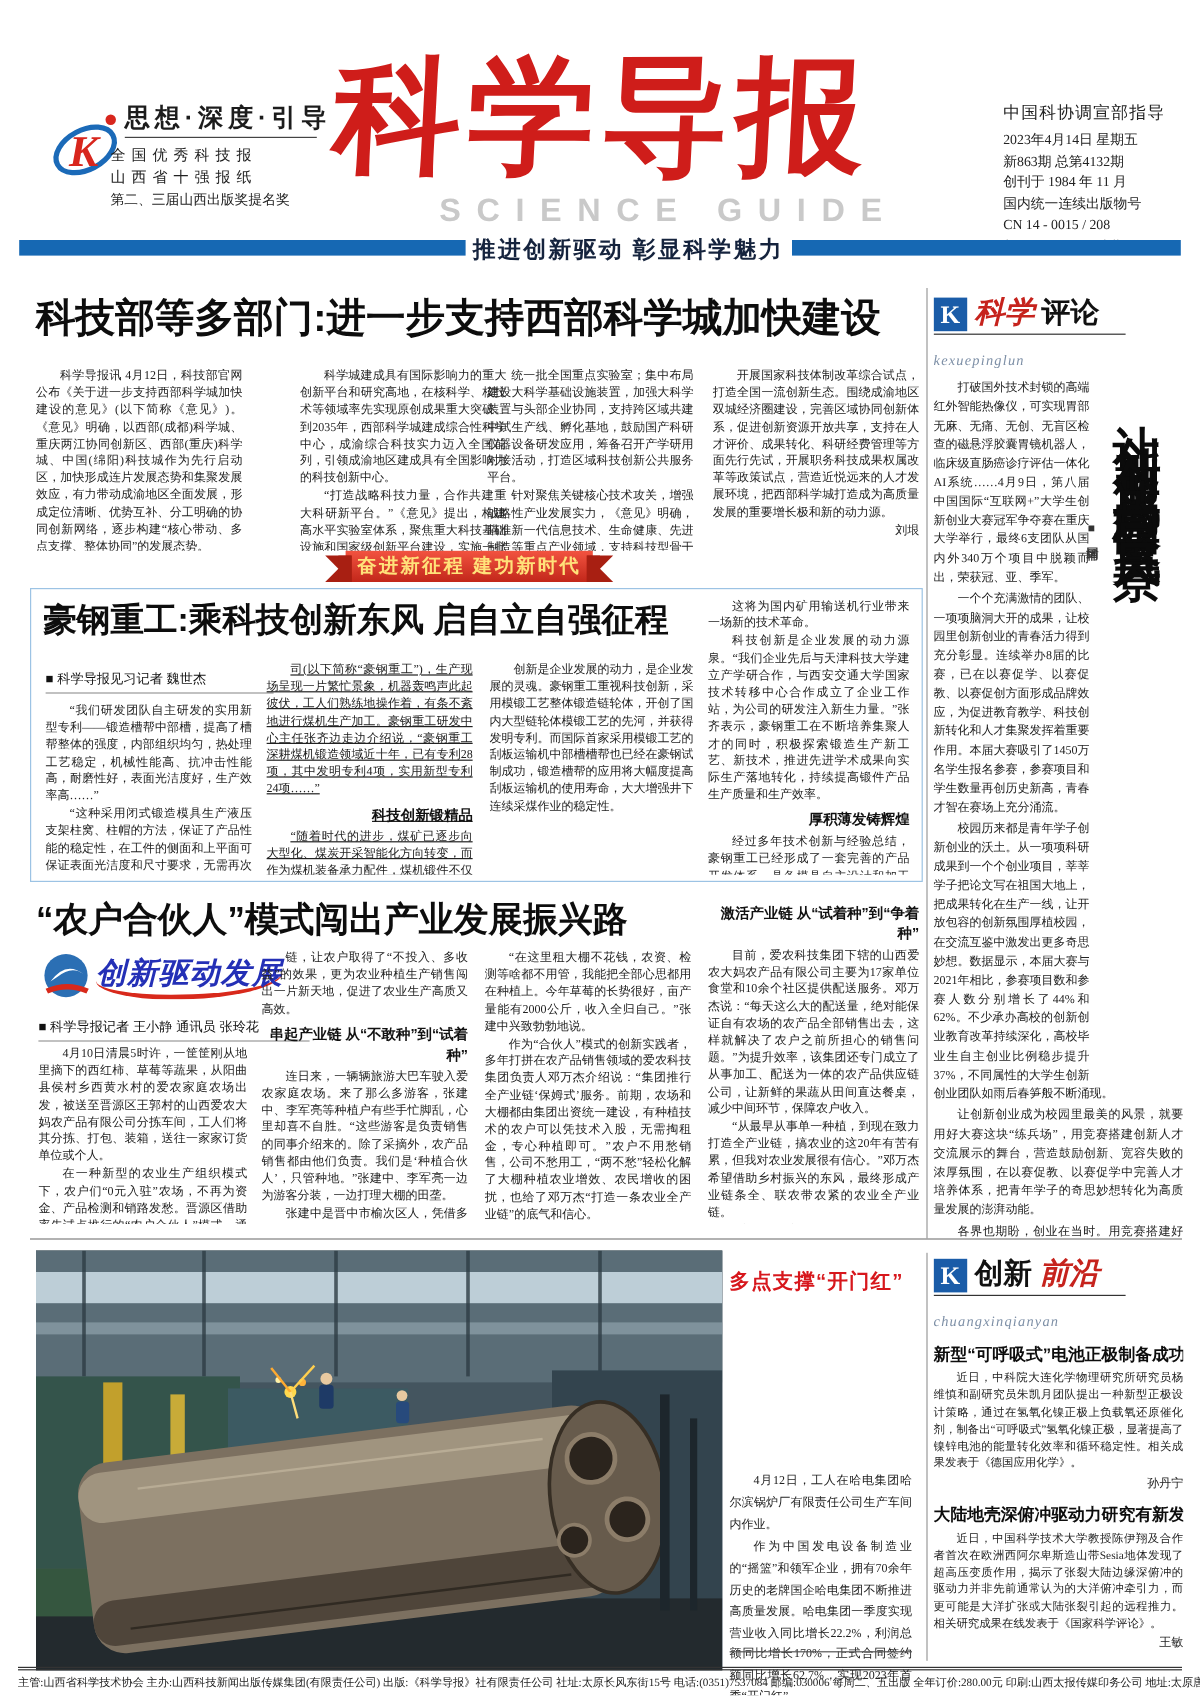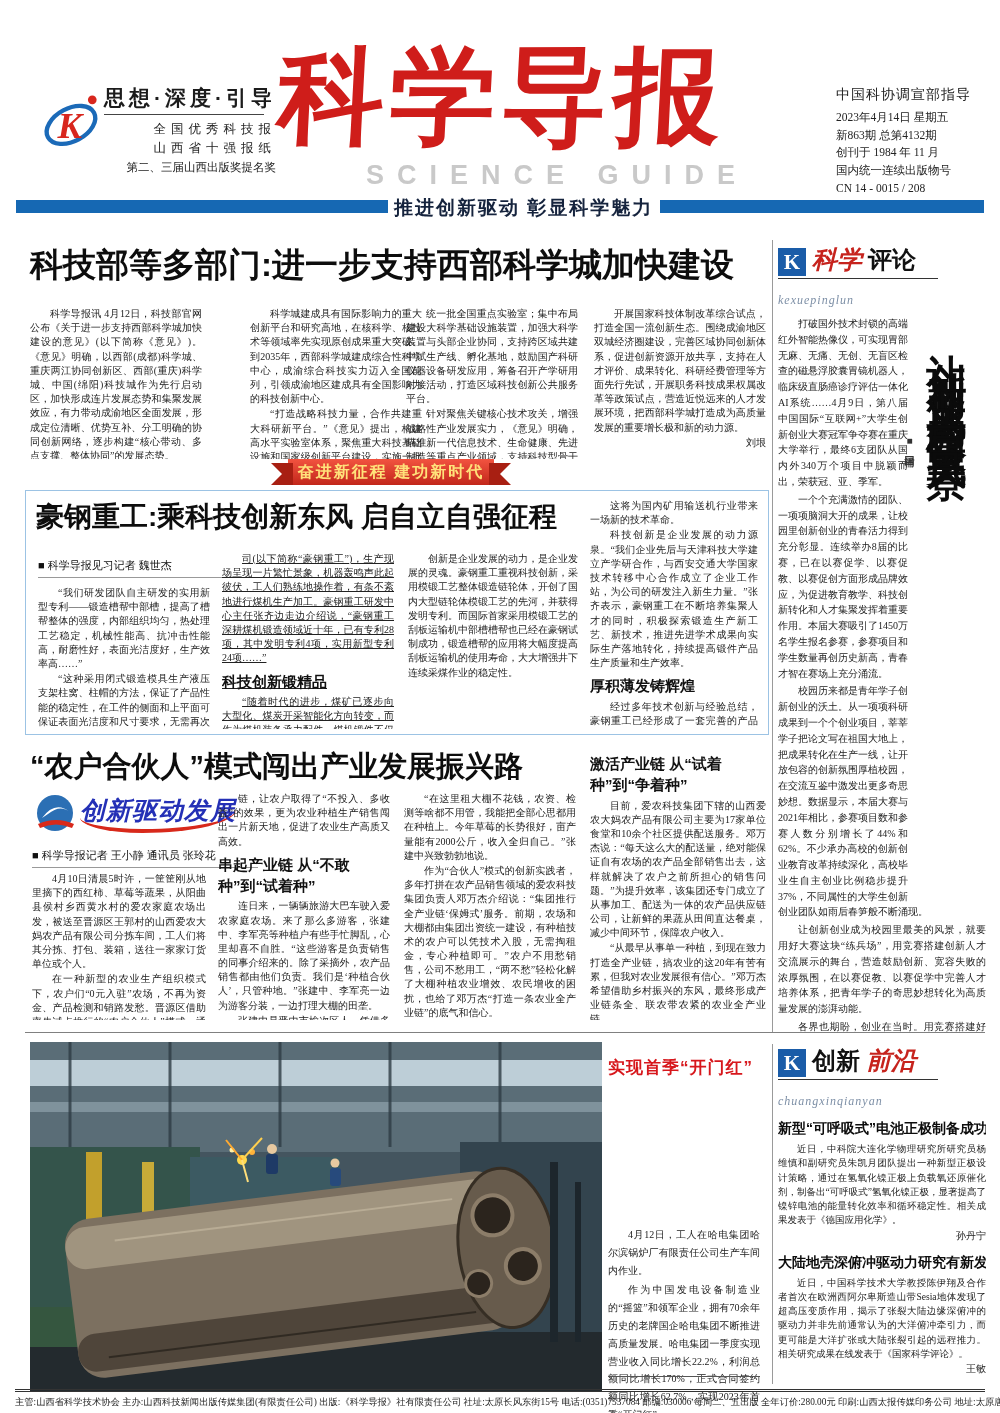--- a/index.html
+++ b/index.html
@@ -5,41 +5,41 @@
   * { margin:0; padding:0; box-sizing:border-box; }
   html,body { background:#ffffff; }
   body { font-family:"Liberation Serif","DejaVu Serif",serif; color:#1a1a1a; }
   .page { position:relative; width:1000px; height:1413px; background:#fff; overflow:hidden; margin:0 auto; }
   .abs { position:absolute; }
 
   
   .tagline { left:104px; top:84px; font-size:21px; font-weight:bold; letter-spacing:4px; color:#1c1c1c;
              font-family:"Liberation Sans","DejaVu Sans",sans-serif; }
   .tagline-rule { left:104px; top:114px; width:160px; border-top:1.5px solid #444; }
-  .awards { left:92px; top:120px; width:184px; text-align:right; font-size:12.5px; line-height:1.55; color:#222; }
+  .awards { left:92px; top:120px; width:184px; text-align:left; font-size:12.5px; line-height:1.55; color:#222; }
   .awards div:nth-child(1), .awards div:nth-child(2) { letter-spacing:5px; }
   .awards div:nth-child(3) { font-size:11.5px; letter-spacing:0; }
   .paper-title { left:278px; top:40px; width:470px; font-size:106px; line-height:1.1; font-weight:900;
                  color:#cf1d1a; letter-spacing:6px; z-index:2; font-family:"Liberation Serif","DejaVu Serif",serif;
                  transform:skewX(-3deg); white-space:nowrap; }
   .title-en { left:366px; top:160px; font-size:27px; font-weight:bold; color:#c9c9c9; letter-spacing:13px;
               z-index:1; font-family:"Liberation Sans","DejaVu Sans",sans-serif; white-space:nowrap; }
   .issue-box { left:836px; top:84px; width:152px; font-size:11.5px; line-height:1.55; color:#222; }
   .issue-box .guide { font-size:14px; font-weight:normal; margin-bottom:3px; letter-spacing:1px; }
   .blue-bar { top:200px; height:13px; background:#1668b3; }
   .bar-left { left:16px; width:372px; }
   .bar-right { left:660px; width:324px; }
   .slogan { left:394px; top:195px; font-size:19px; font-weight:900; color:#15233d; letter-spacing:2px;
             font-family:"Liberation Sans","DejaVu Sans",sans-serif; white-space:nowrap; }
 
   
   .headline { font-weight:900; color:#0d0d0d; font-family:"Liberation Sans","DejaVu Sans",sans-serif; white-space:nowrap; }
   .col { font-size:10px; line-height:1.42; text-align:justify; overflow:hidden; color:#222; }
   .col p { text-indent:2em; margin-bottom:1px; }
-  .col h4 { font-size:15px; font-weight:900; margin:5px 0 3px; text-indent:0; text-align:left;
+  .col h4 { font-size:12px; font-weight:900; margin:5px 0 3px; text-indent:0; text-align:right;
             font-family:"Liberation Sans","DejaVu Sans",sans-serif; color:#111; }
   .sign p:last-child { text-align:right; text-indent:0; }
   .byline { font-size:11px; font-weight:normal; color:#111; font-family:"Liberation Sans","DejaVu Sans",sans-serif; }
 
   
   #a1c1{left:30px;top:307px;width:172px;height:152px;}
   #a1c2{left:218px;top:307px;width:172px;height:152px;margin-left:32px;}
   #a1c3{left:406px;top:307px;width:172px;height:152px;}
   #a1c4{left:594px;top:307px;width:172px;height:152px;}
 
@@ -283,21 +283,21 @@
       <g>
         <rect x="236" y="112" width="12" height="20" rx="3" fill="#1e3a66"></rect>
         <circle cx="242" cy="107" r="5" fill="#e8c9a0"></circle>
         <rect x="300" y="126" width="11" height="18" rx="3" fill="#274a7c"></rect>
         <circle cx="305" cy="121" r="4.5" fill="#e8c9a0"></circle>
       </g>
       <rect x="520" y="120" width="8" height="180" fill="#1d262c"></rect>
       <rect x="545" y="140" width="6" height="160" fill="#1d262c"></rect>
     </svg>
   </div>
-  <div class="abs photo-title">实现首季“开门红”</div>
+  <div class="abs photo-title">多点支撑“开门红”</div>
   <div class="abs caption">
     <div>
         <p>4月12日，工人在哈电集团哈尔滨锅炉厂有限责任公司生产车间内作业。</p>
         <p>作为中国发电设备制造业的“摇篮”和领军企业，拥有70余年历史的老牌国企哈电集团不断推进高质量发展。哈电集团一季度实现营业收入同比增长22.2%，利润总额同比增长170%，正式合同签约额同比增长62.7%，实现2023年首季“开门红”。</p>
       </div>
 
   </div>
   <div class="abs" id="cap-rule"></div>
 
   <div class="abs v-divider" id="vd2"></div>

